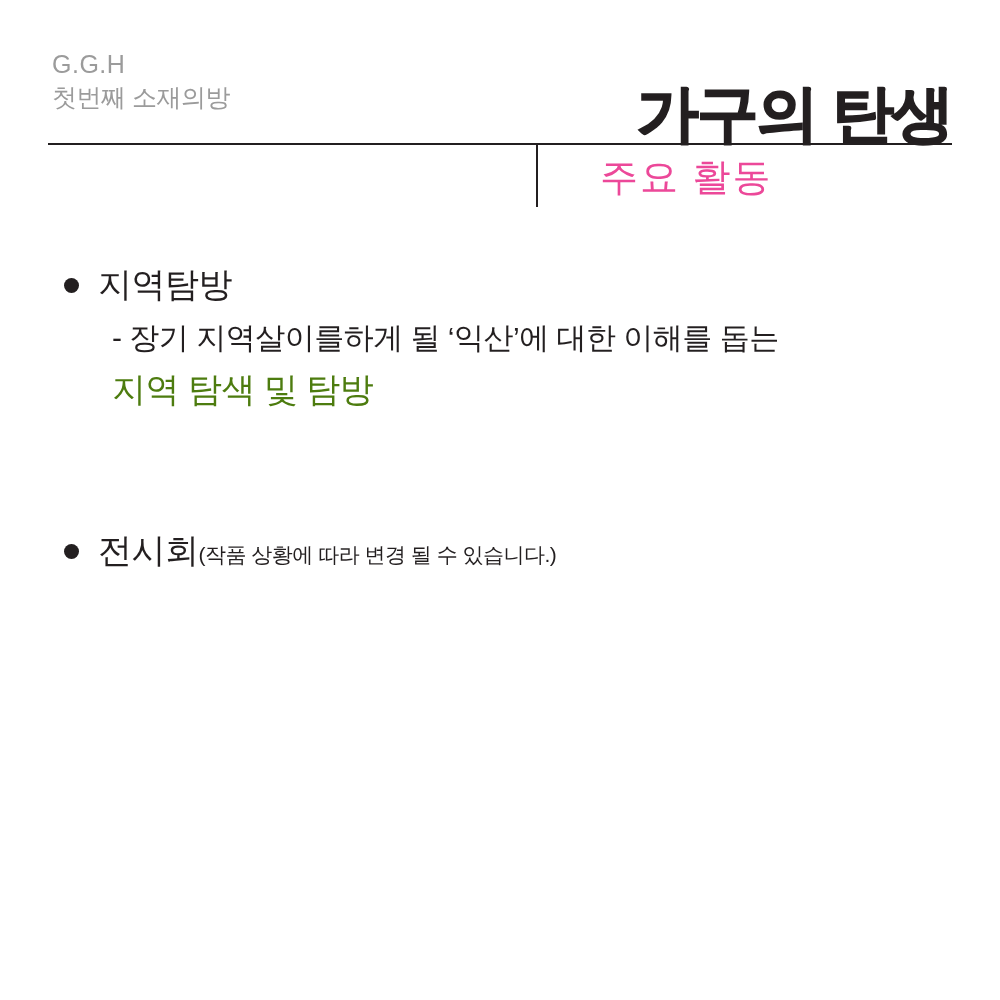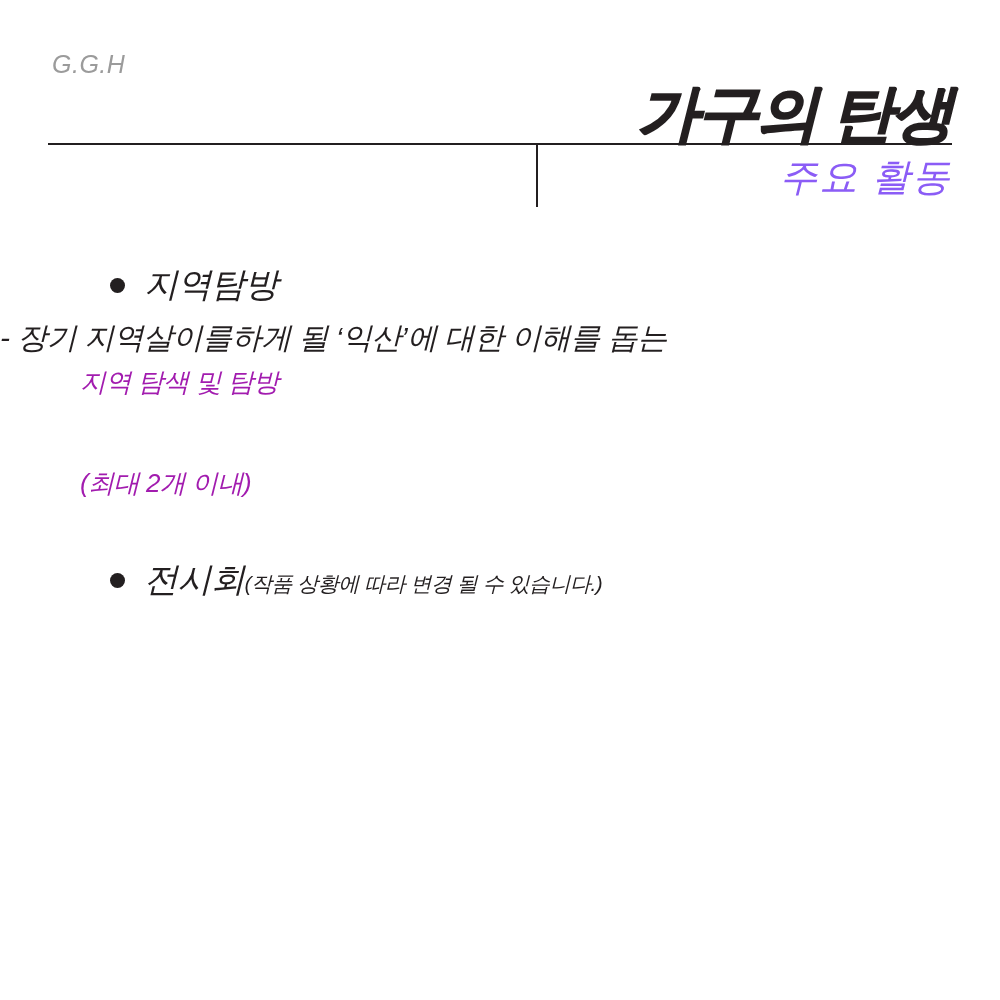--- a/index.html
+++ b/index.html
@@ -14,21 +14,20 @@
     color: #231f20;
     position: relative;
     overflow: hidden;
   }
 
   .slide {
     position: relative;
     width: 924px;
     height: 1000px;
     box-sizing: border-box;
-    font-style: italic;
   }
 
   
   .header {
     position: absolute;
     left: 0;
     top: 0;
     width: 1000px;
     height: 150px;
   }
@@ -80,44 +79,44 @@
     width: 2px;
     height: 64px;
     background: #231f20;
   }
 
   .subtitle {
     position: absolute;
     left: 600px;
     top: 152px;
     width: 352px;
-    text-align: right;
+    text-align: left;
     font-size: 38px;
     letter-spacing: 2px;
-    color: #8b5cf6;
+    color: #ec4899;
     font-weight: 400;
   }
 
   
   .content {
     position: absolute;
     left: 0;
     top: 262px;
     width: 1000px;
   }
 
   .group {
     position: relative;
     margin-bottom: 26px;
   }
 
   .group-head {
     display: flex;
     align-items: flex-start;
-    padding-left: 110px;
+    padding-left: 64px;
   }
   .bullet {
     width: 15px;
     height: 15px;
     border-radius: 50%;
     background: #231f20;
     margin-top: 16px;
     margin-right: 19px;
     flex: 0 0 auto;
   }
@@ -127,46 +126,48 @@
     line-height: 1.35;
     color: #231f20;
     white-space: nowrap;
   }
   .group-title .note {
     font-size: 21px;
     letter-spacing: -0.5px;
   }
 
   .sub {
+    padding-left: 112px;
     font-size: 30px;
     line-height: 1.6;
     letter-spacing: -0.5px;
     color: #231f20;
     margin-top: 6px;
     white-space: pre-line;
   }
   .sub-line2 {
-    padding-left: 80px;
-    font-size: 26px;
+    padding-left: 112px;
+    font-size: 34px;
     line-height: 1.6;
     letter-spacing: -0.5px;
-    color: #a21caf;
+    color: #4d7c0f;
     white-space: nowrap;
   }
   .spacer-lg { height: 34px; }
   .spacer-md { height: 26px; }
 </style>
 </head>
 <body>
 
 <div class="slide">
 
   <div class="header">
     <div class="brand">
       <div class="brand-line1">G.G.H</div>
+      <div class="brand-line2">첫번째 소재의방</div>
     </div>
     <div class="doc-title">가구의 탄생</div>
   </div>
 
   <div class="rule-h"></div>
   <div class="rule-v"></div>
 
   <div class="subtitle">주요 활동</div>
 
   <div class="content">
@@ -176,21 +177,20 @@
         <span class="bullet"></span>
         <span class="group-title">지역탐방</span>
       </div>
       <div class="sub">- 장기 지역살이를하게  될 ‘익산’에 대한 이해를 돕는</div>
       <div class="sub-line2">지역 탐색 및 탐방</div>
     </div>
 
     <div class="spacer-lg"></div>
 
     <div class="group">
-      <div class="sub-line2">(최대 2개 이내)</div>
     </div>
 
     <div class="spacer-md"></div>
 
     <div class="group">
       <div class="group-head">
         <span class="bullet"></span>
         <span class="group-title"><span>전시회</span><span class="note">(작품 상황에 따라 변경 될 수 있습니다.)</span></span>
       </div>
     </div>

